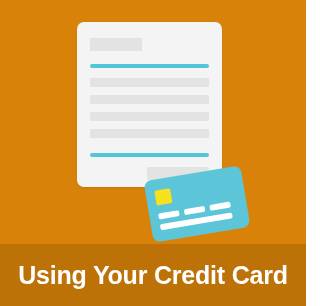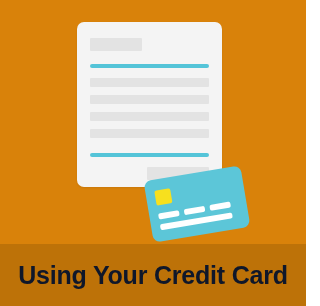--- a/index.html
+++ b/index.html
@@ -102,21 +102,21 @@
     top: 244px;
     width: 306px;
     height: 62px;
     background: #bd7208;
     display: flex;
     align-items: center;
     justify-content: center;
   }
 
   #caption-text {
-    color: #0f172a;
+    color: #ffffff;
     font-size: 25px;
     font-weight: bold;
     letter-spacing: -0.2px;
     white-space: nowrap;
     font-family: "Liberation Sans", sans-serif;
   }
 </style>
 </head>
 <body>
 

